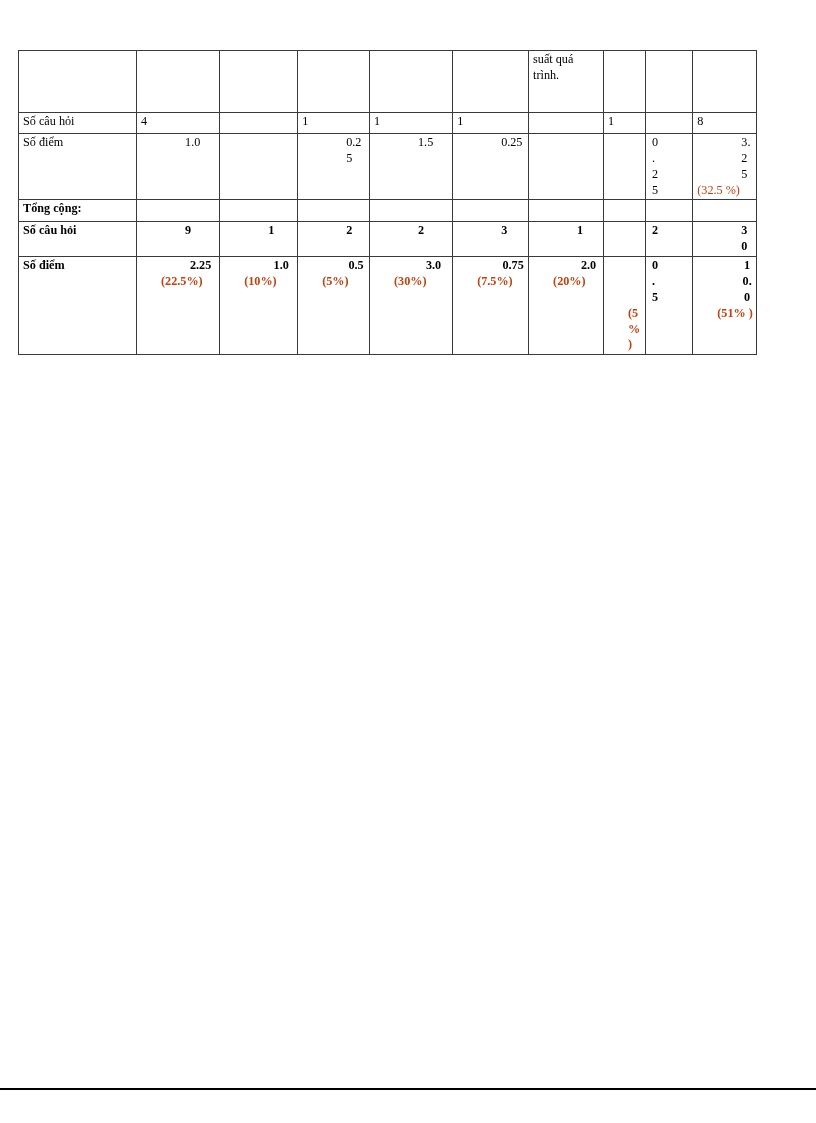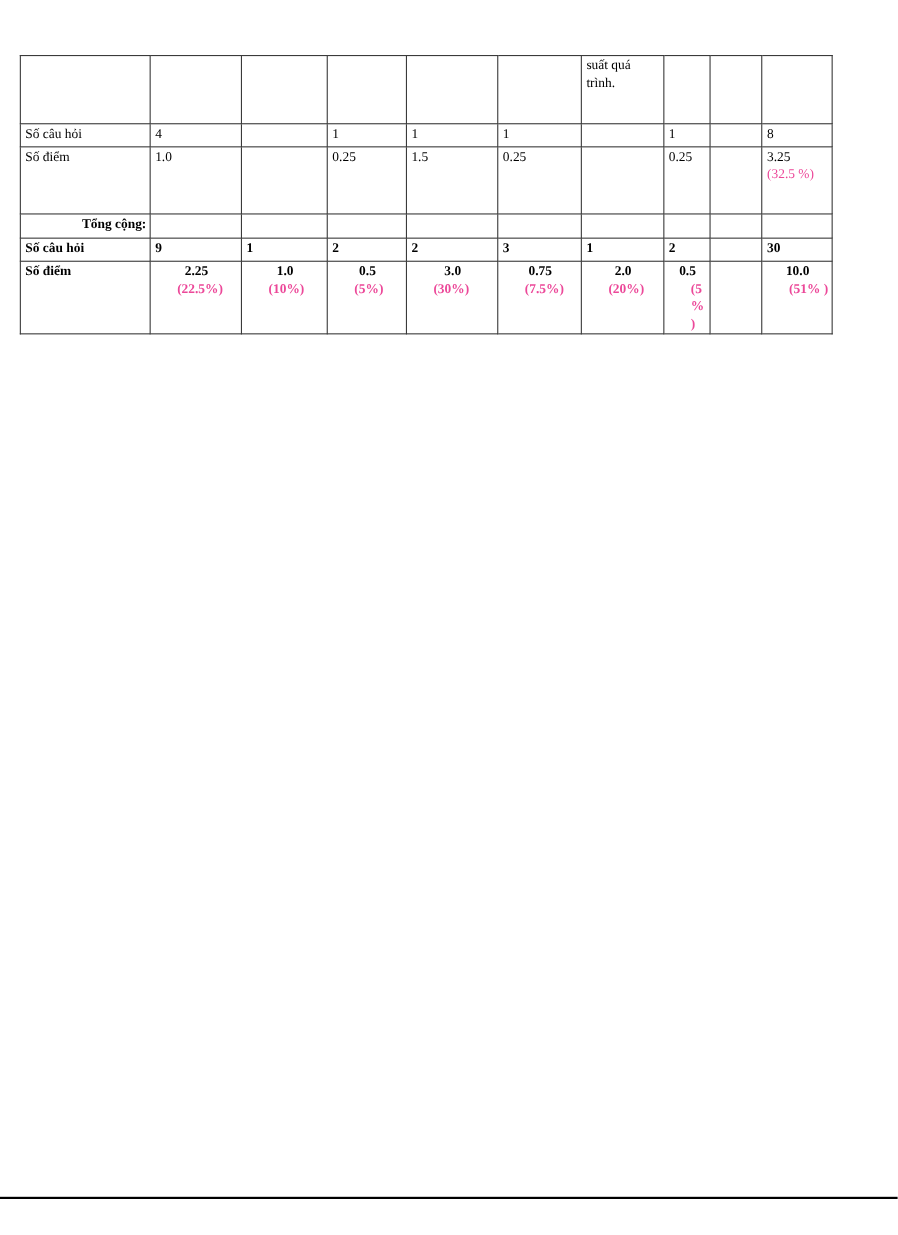--- a/index.html
+++ b/index.html
@@ -49,30 +49,30 @@
   tr.r-count1 td    { height: 18px; }
   tr.r-score1 td    { height: 58px; }
   tr.r-total td     { height: 19px; }
   tr.r-count2 td    { height: 18px; }
   tr.r-score2 td    { height: 57px; }
 
   
   td.green { background: #ccffcc; }
 
   
-  td.bold, .bold { font-weight: bold; text-align: right; }
-  .pct { color: #ec4899; display: block; }
+  td.bold, .bold { font-weight: bold; }
+  .pct { color: #c2410c; display: block; }
   tr.r-score2 .pct { font-weight: bold; margin-left: 20px; }
   tr.r-score2 .val { font-weight: bold; text-align: center; }
   tr.r-count2 .val { font-weight: bold; }
   tr.r-count2 .label,
   tr.r-score2 .label,
   tr.r-total .label { font-weight: bold; }
 
-  .val { display: block; }
+  .val { display: block; margin-left: 44px; }
 
   
   #footer-rule {
     position: absolute;
     left: 0;
     top: 1088px;
     width: 816px;
     height: 0;
     border-top: 2px solid #000000;
   }

